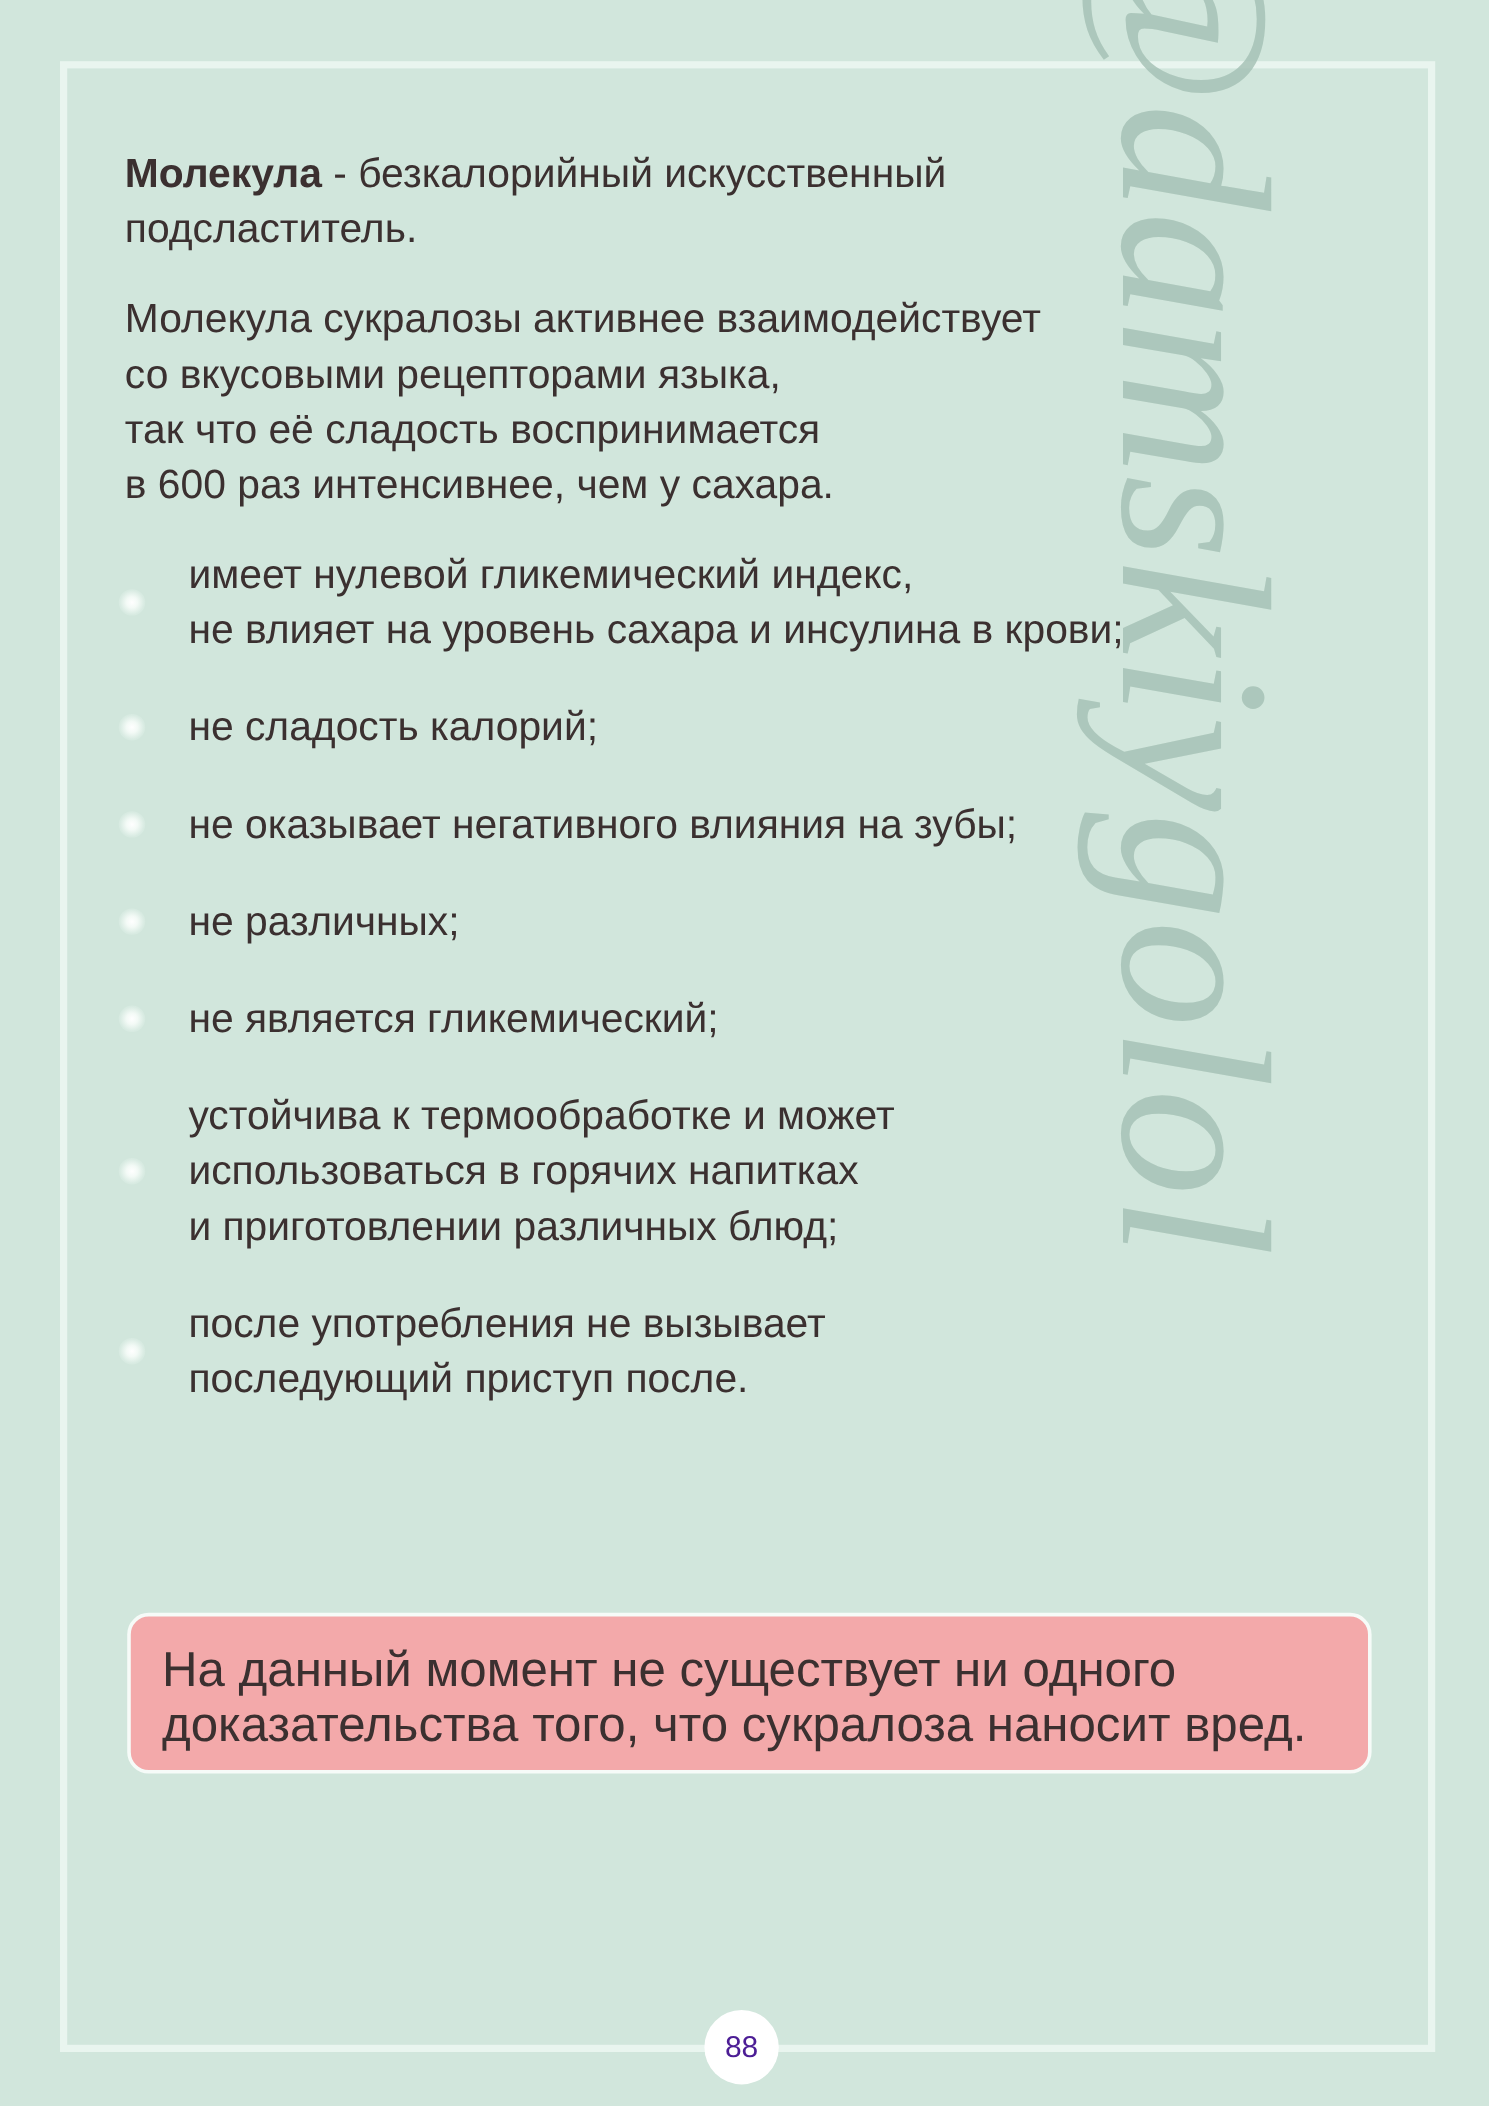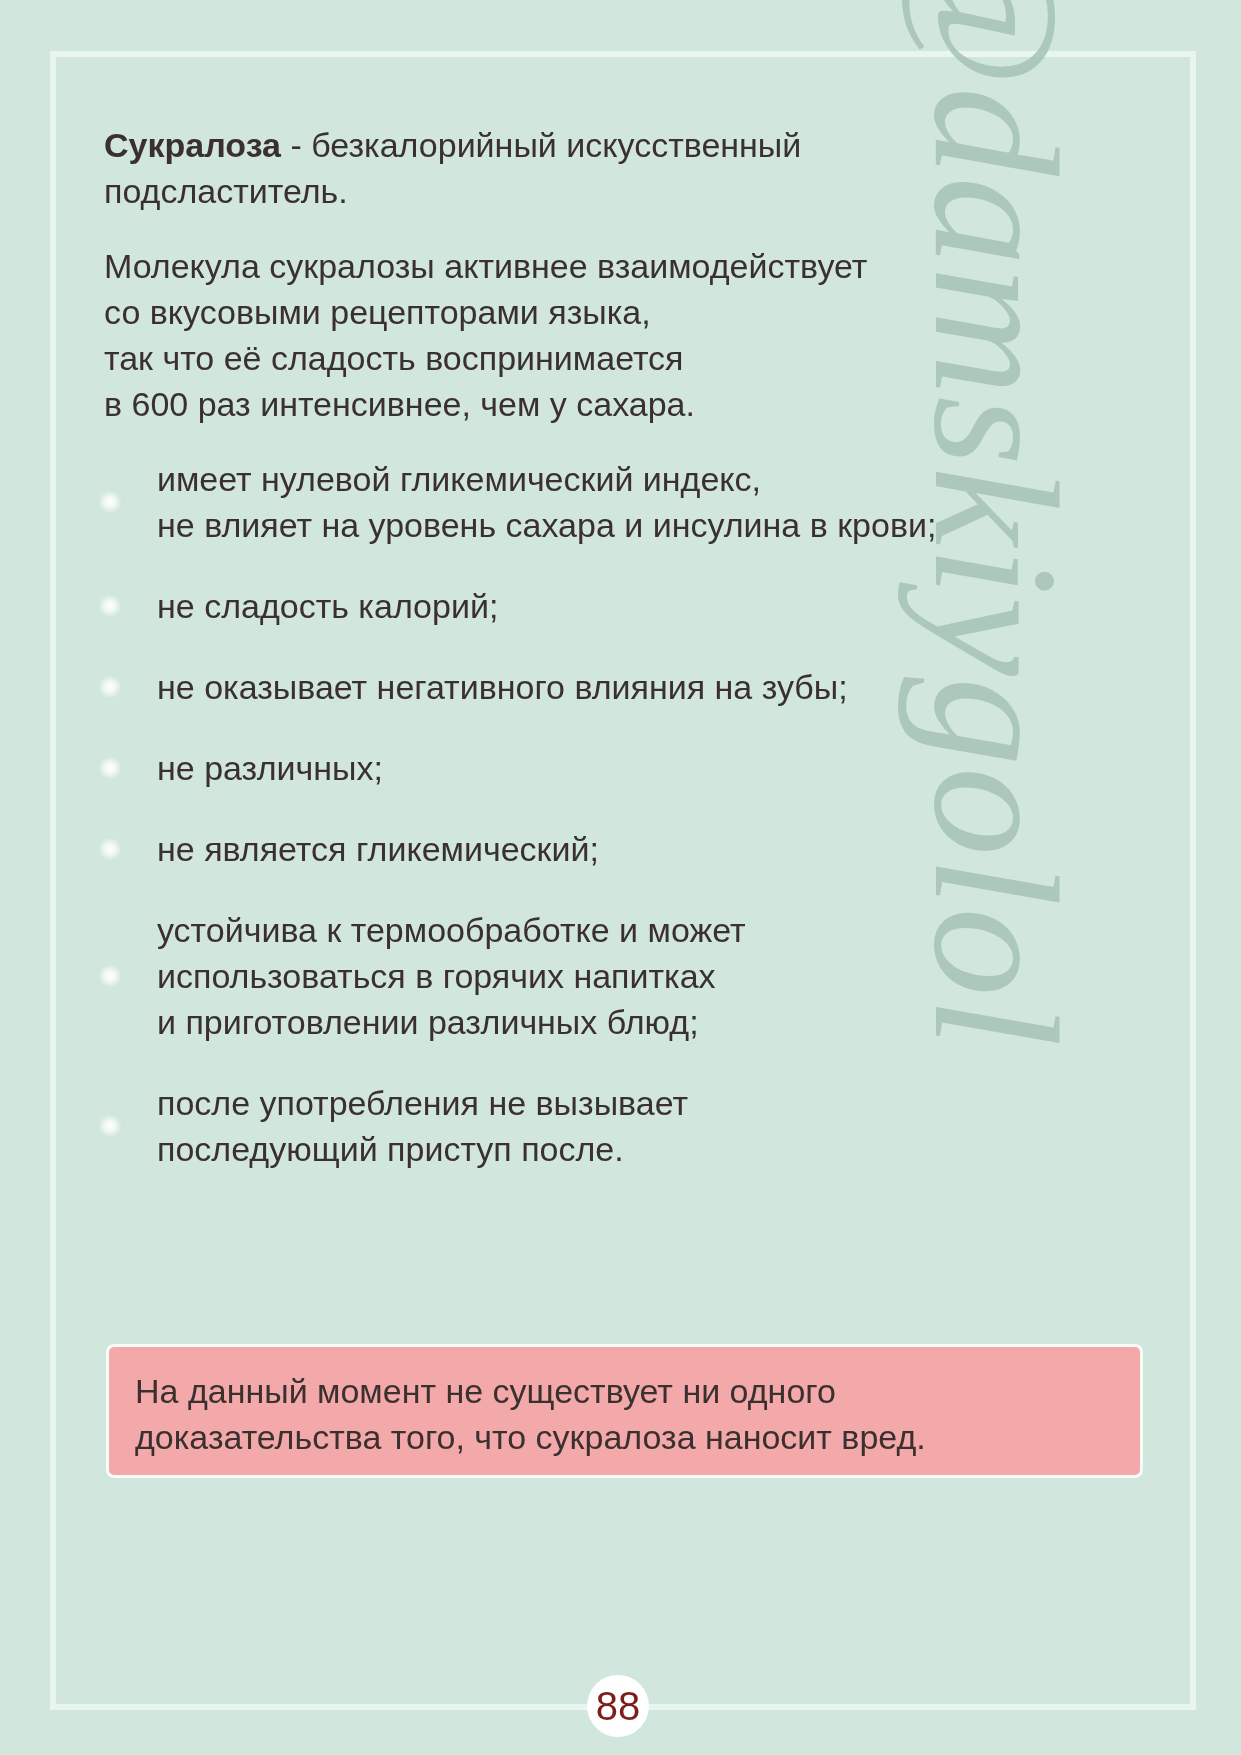--- a/index.html
+++ b/index.html
@@ -51,46 +51,46 @@
       position: absolute; left: -5px; top: 50%;
       width: 22px; height: 22px; margin-top: -11px;
       border-radius: 50%;
       background: radial-gradient(circle, #ffffff 0%, #f3faf6 30%, rgba(221,238,230,0.6) 65%, rgba(209,230,220,0) 100%);
     }
     .callout {
       position: absolute; left: 106px; top: 1344px;
       width: 1037px; height: 134px;
       background: #f3a9aa;
       border: 3px solid #f6fbf8;
-      border-radius: 8px;
+      border-radius: 18px;
       box-sizing: border-box;
       padding: 21px 0 0 26px;
-      font-size: 34px; line-height: 46px;
+      font-size: 41px; line-height: 46px;
       white-space: pre-line;
       color: #3b3030;
       z-index: 2;
     }
     .wm-layer { z-index: 3; }
     .page-num {
       position: absolute; left: 587px; top: 1675px;
       width: 62px; height: 62px; border-radius: 50%;
       background: #ffffff;
       display: flex; align-items: center; justify-content: center;
-      font-size: 40px; color: #7f1d1d;
+      font-size: 25px; color: #4c1d95;
       z-index: 4;
     }
     .content { z-index: 1; }
   </style>
 </head>
 <body>
 
 <div class="frame"></div>
 
 <div class="content">
-  <p class="para"><b>Сукралоза</b><span> - безкалорийный искусственный
+  <p class="para"><b>Молекула</b><span> - безкалорийный искусственный
 подсластитель.</span></p>
   <p class="para">Молекула сукралозы активнее взаимодействует
 со вкусовыми рецепторами языка,
 так что её сладость воспринимается
 в 600 раз интенсивнее, чем у сахара.</p>
   <ul class="list">
     <li><span class="bullet"></span><span>имеет нулевой гликемический индекс,
 не влияет на уровень сахара и инсулина в крови;</span></li>
     <li><span class="bullet"></span><span>не сладость калорий;</span></li>
     <li><span class="bullet"></span><span>не оказывает негативного влияния на зубы;</span></li>

